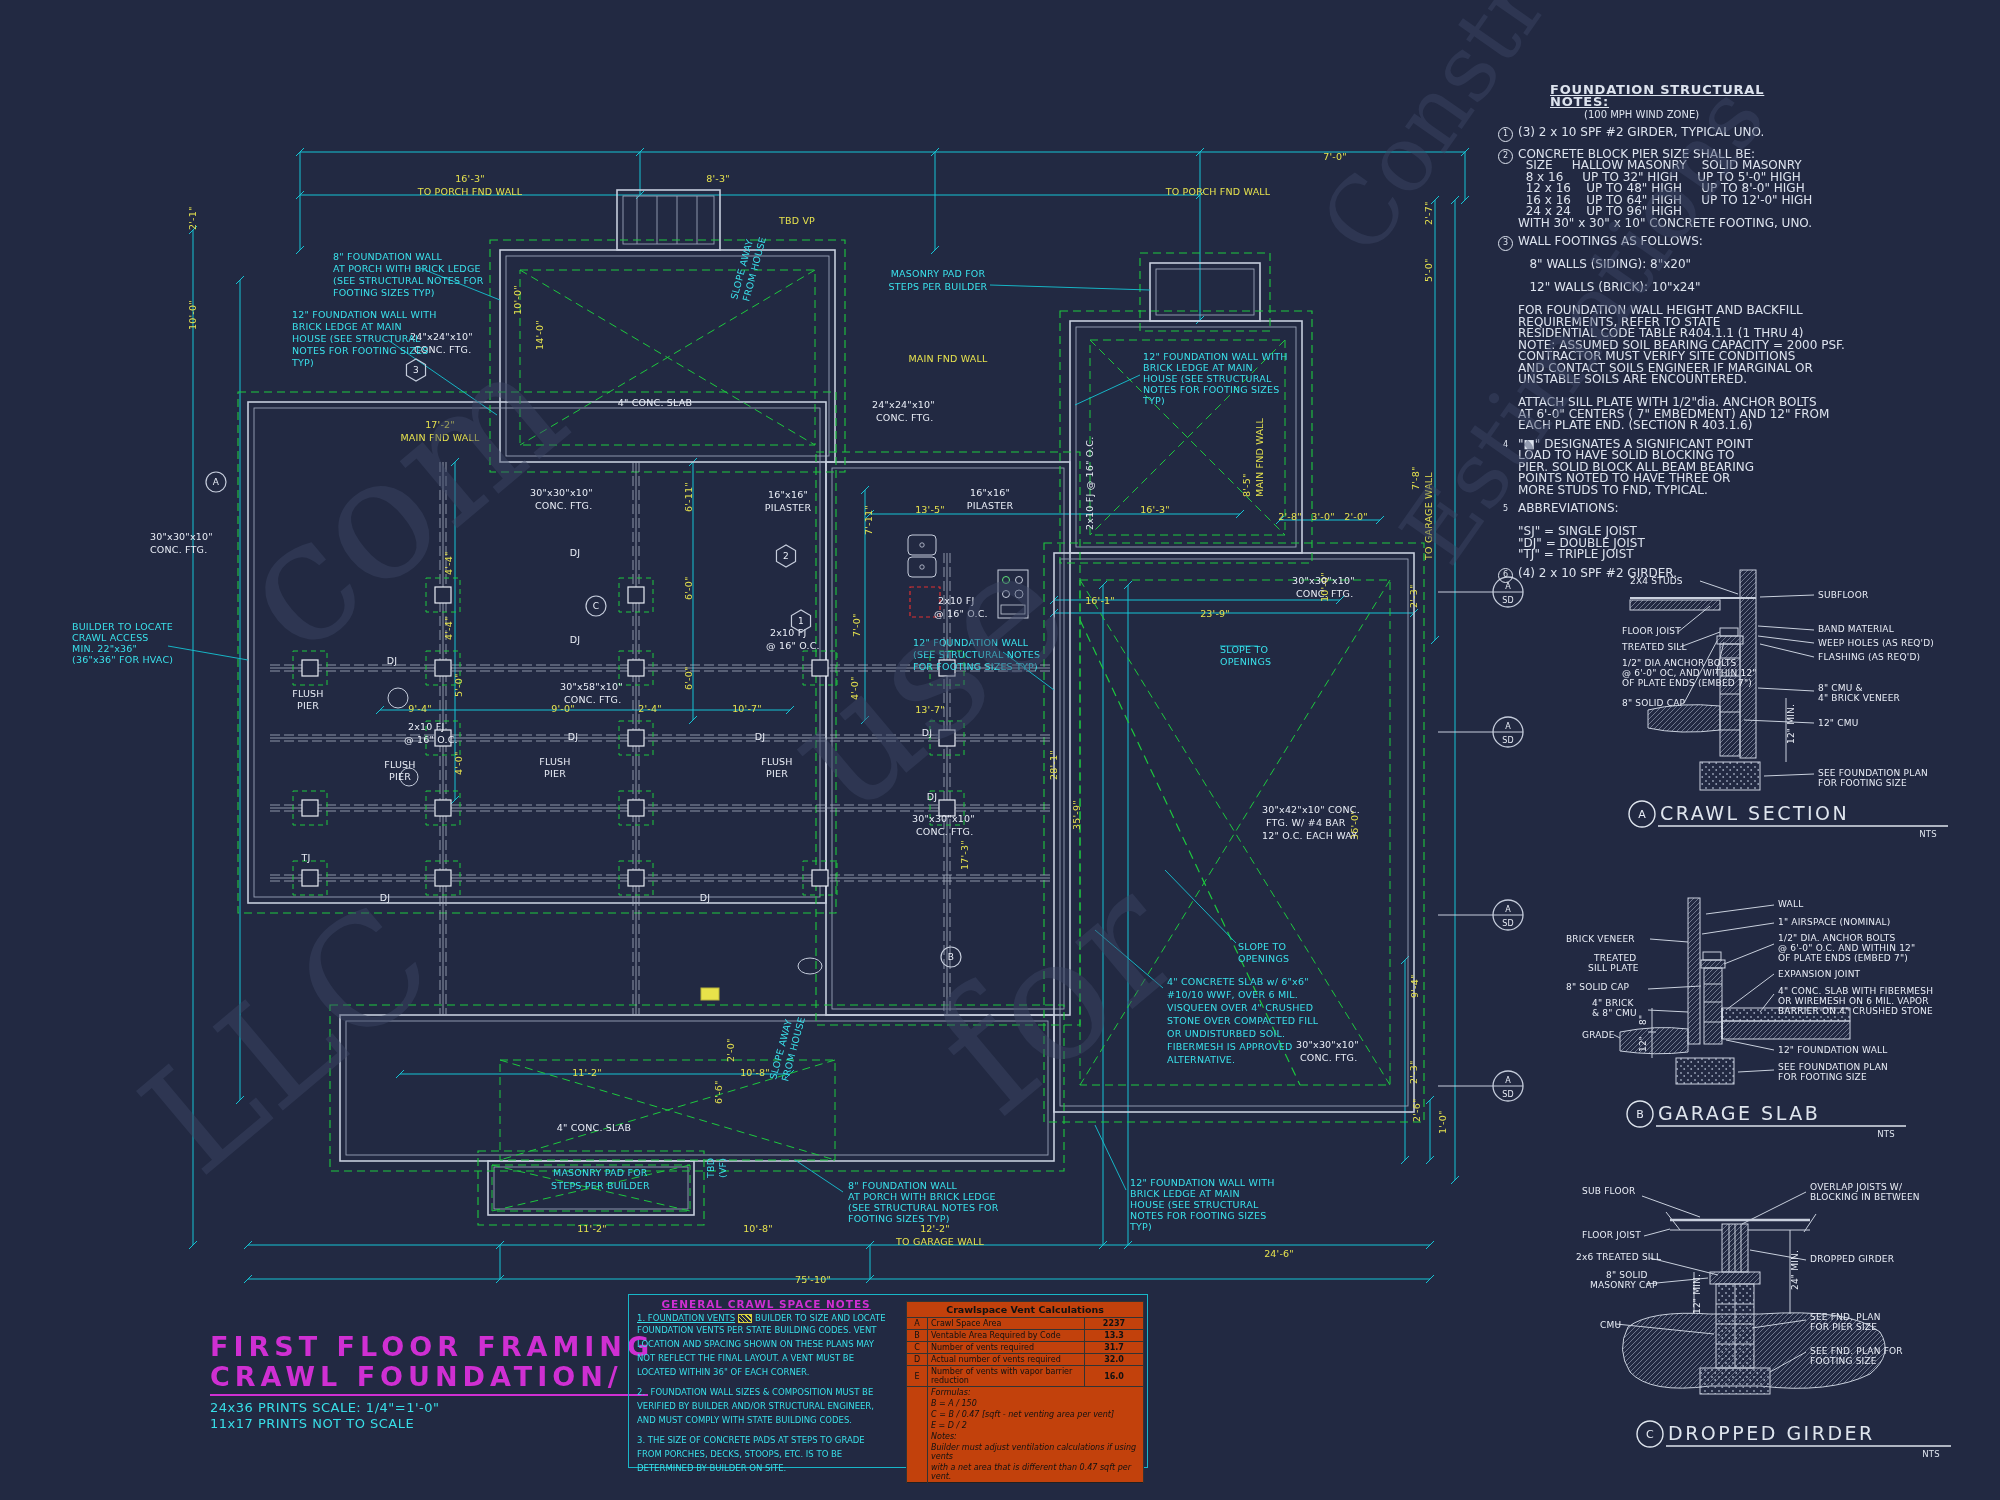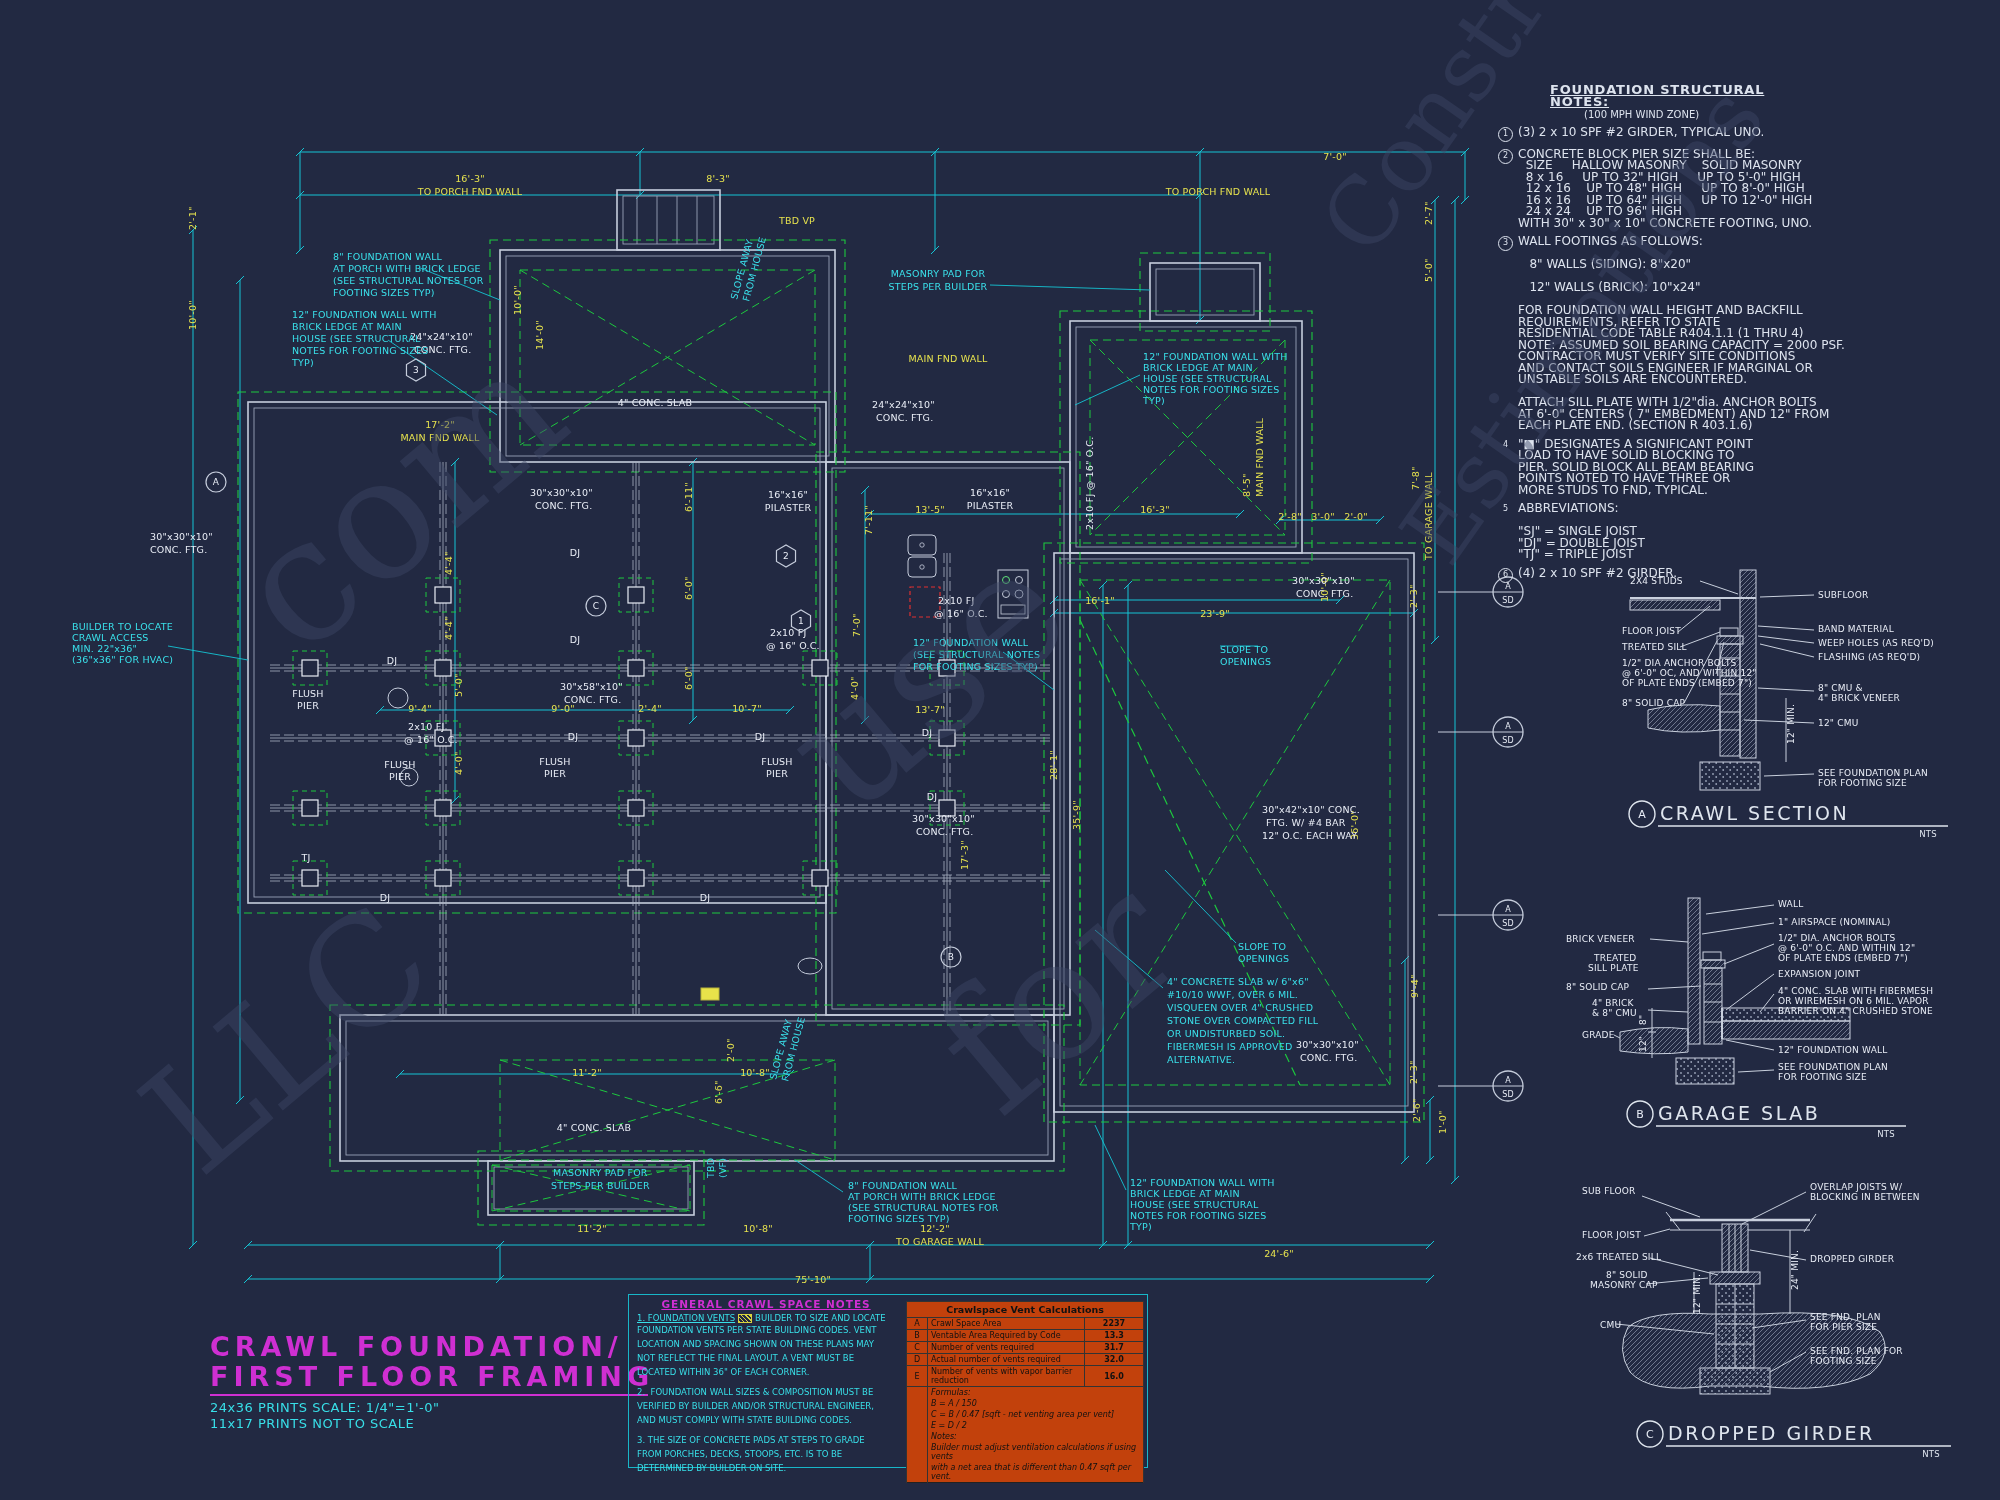--- a/index.html
+++ b/index.html
@@ -714,22 +714,22 @@
       <text x="130" y="142" fill="#e9edf6" font-size="9" text-anchor="start" font-family="&quot;DejaVu Sans&quot;,sans-serif" letter-spacing="0.2" transform="rotate(-90 130 142)">12" MIN.</text>
       <text x="228" y="118" fill="#e9edf6" font-size="9" text-anchor="start" font-family="&quot;DejaVu Sans&quot;,sans-serif" letter-spacing="0.2" transform="rotate(-90 228 118)">24" MIN.</text>
       <text x="30" y="156" fill="#e9edf6" font-size="9" text-anchor="start" font-family="&quot;DejaVu Sans&quot;,sans-serif" letter-spacing="0.2">CMU</text>
       <text x="240" y="148" fill="#e9edf6" font-size="9" text-anchor="start" font-family="&quot;DejaVu Sans&quot;,sans-serif" letter-spacing="0.2">SEE FND. PLAN</text>
       <text x="240" y="158" fill="#e9edf6" font-size="9" text-anchor="start" font-family="&quot;DejaVu Sans&quot;,sans-serif" letter-spacing="0.2">FOR PIER SIZE</text>
       <text x="240" y="182" fill="#e9edf6" font-size="9" text-anchor="start" font-family="&quot;DejaVu Sans&quot;,sans-serif" letter-spacing="0.2">SEE FND. PLAN FOR</text>
       <text x="240" y="192" fill="#e9edf6" font-size="9" text-anchor="start" font-family="&quot;DejaVu Sans&quot;,sans-serif" letter-spacing="0.2">FOOTING SIZE</text>
     </svg>
 
   <div id="title-block" class="abs">
+    <div class="l">FIRST FLOOR FRAMING</div>
     <div class="l">CRAWL FOUNDATION/</div>
-    <div class="l">FIRST FLOOR FRAMING</div>
     <div class="ul"></div>
     <div class="sc">24x36 PRINTS SCALE: 1/4"=1'-0"</div>
     <div class="sc">11x17 PRINTS NOT TO SCALE</div>
   </div>
 
   <div id="bottom-box" class="abs">
     <div id="crawl-notes">
       <div class="t">GENERAL CRAWL SPACE NOTES</div>
       <div>
         <span class="u">1. FOUNDATION VENTS</span><span class="vent-chip"></span><span>BUILDER TO SIZE AND LOCATE</span>

